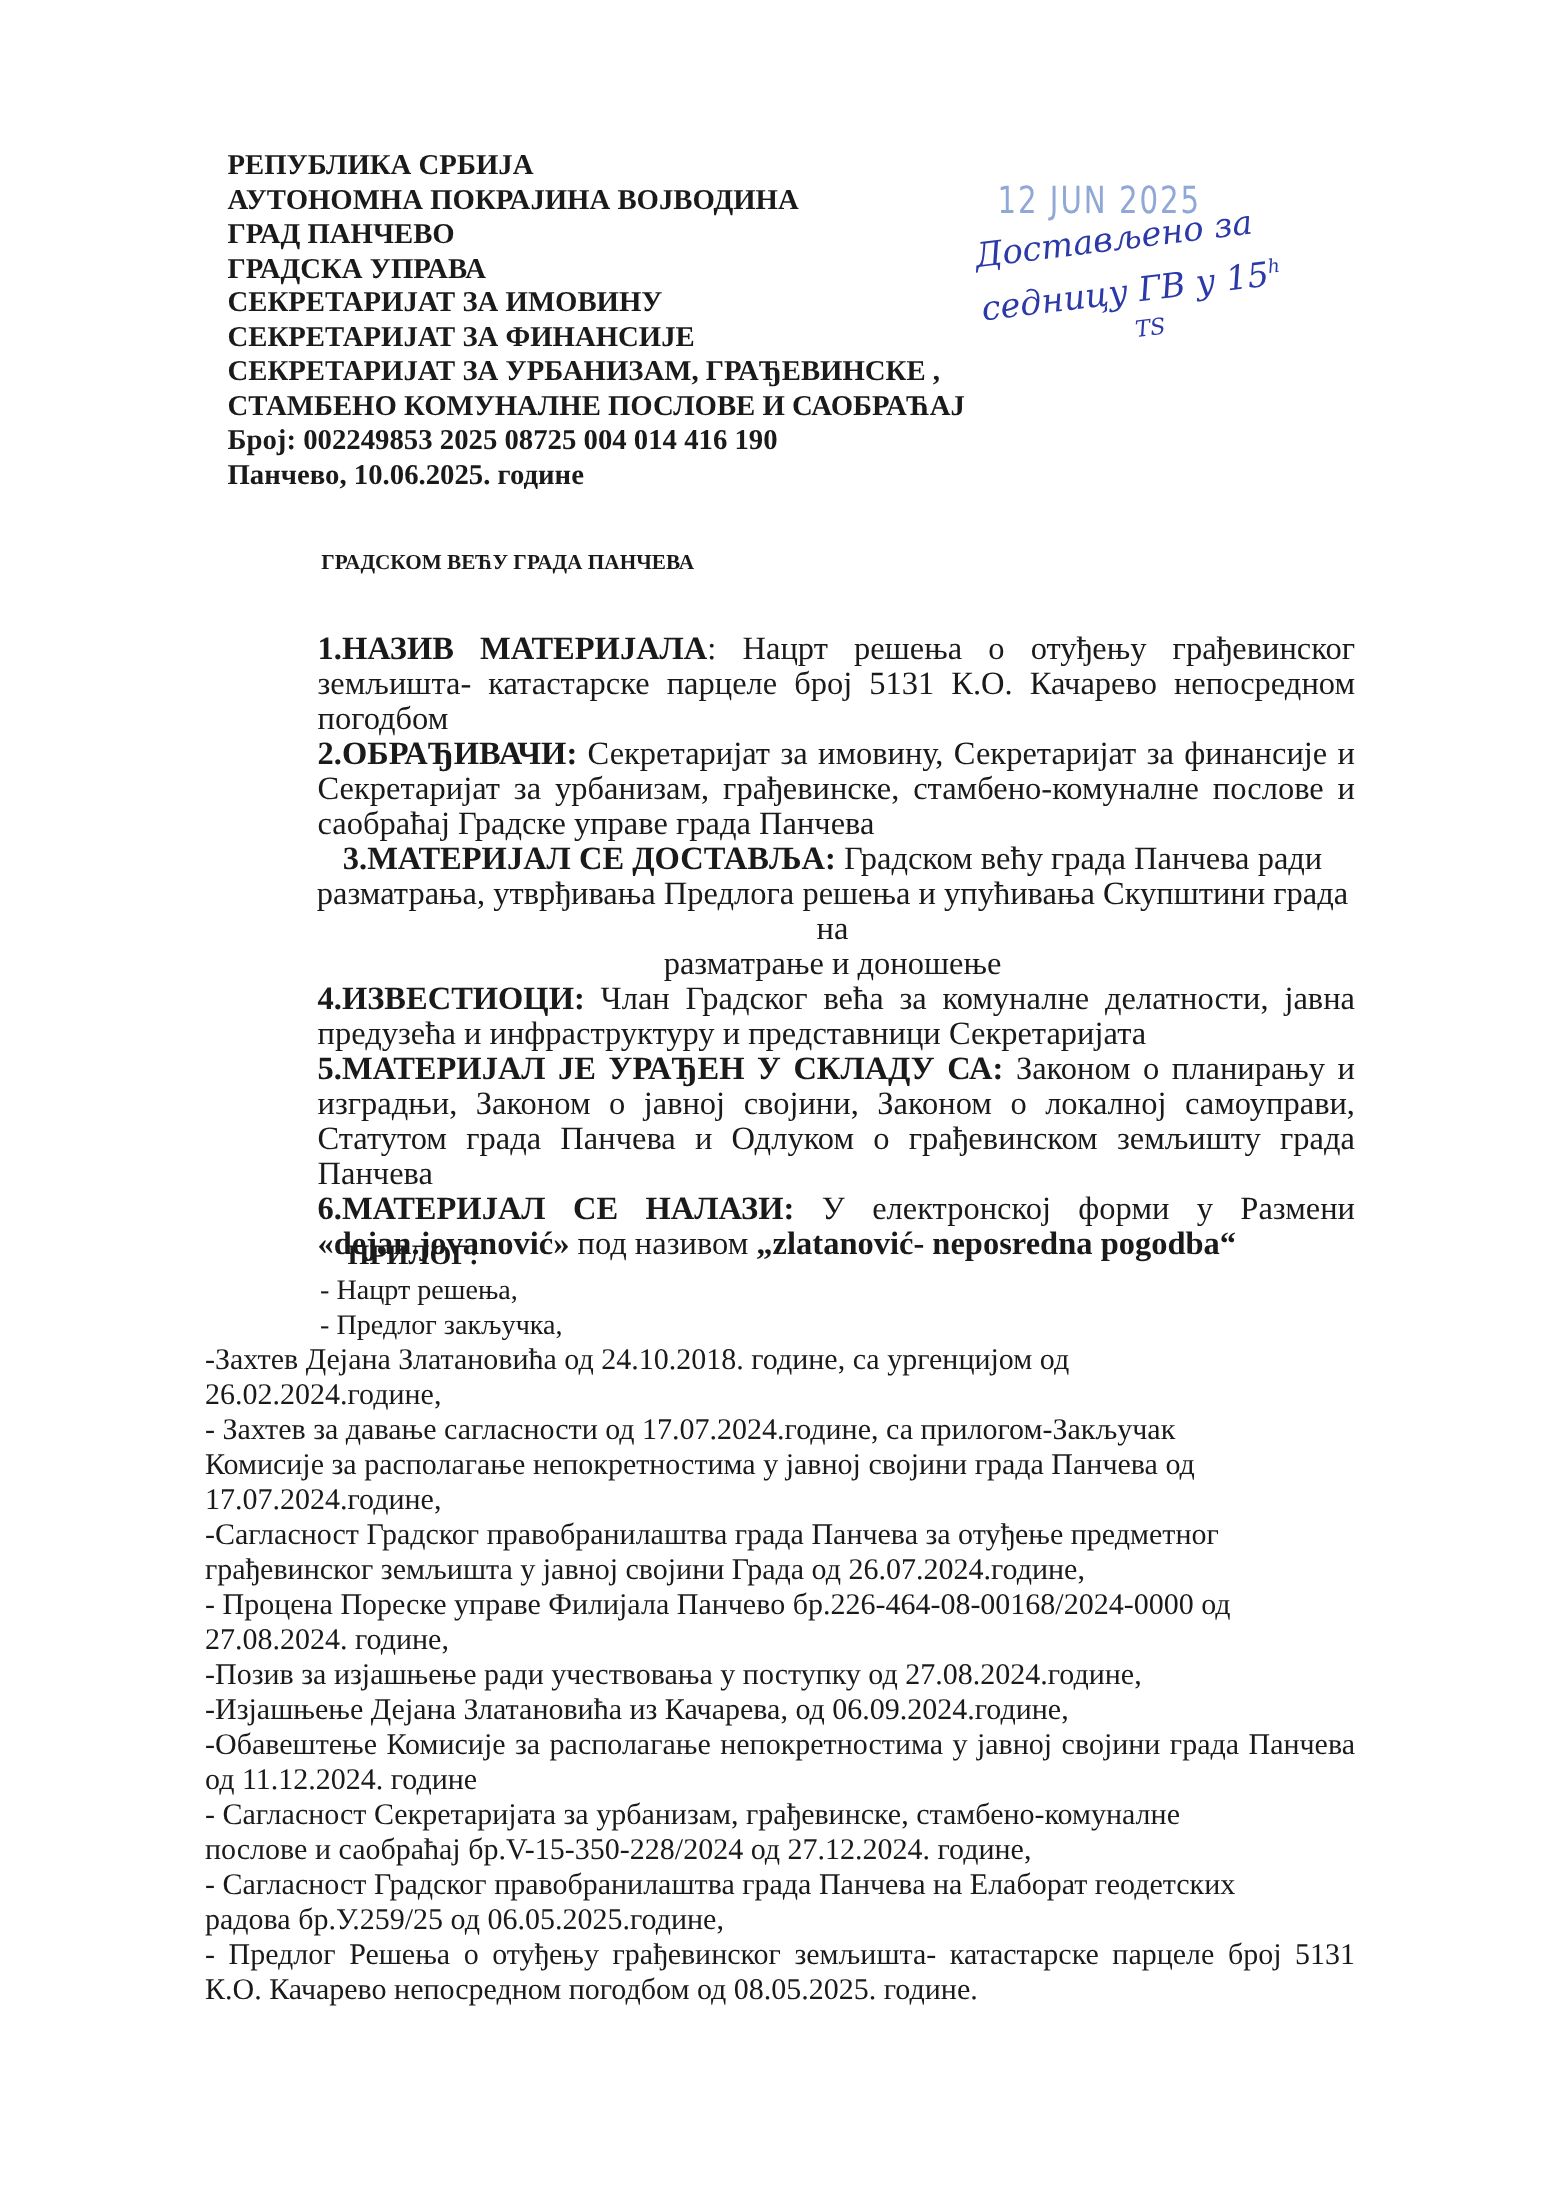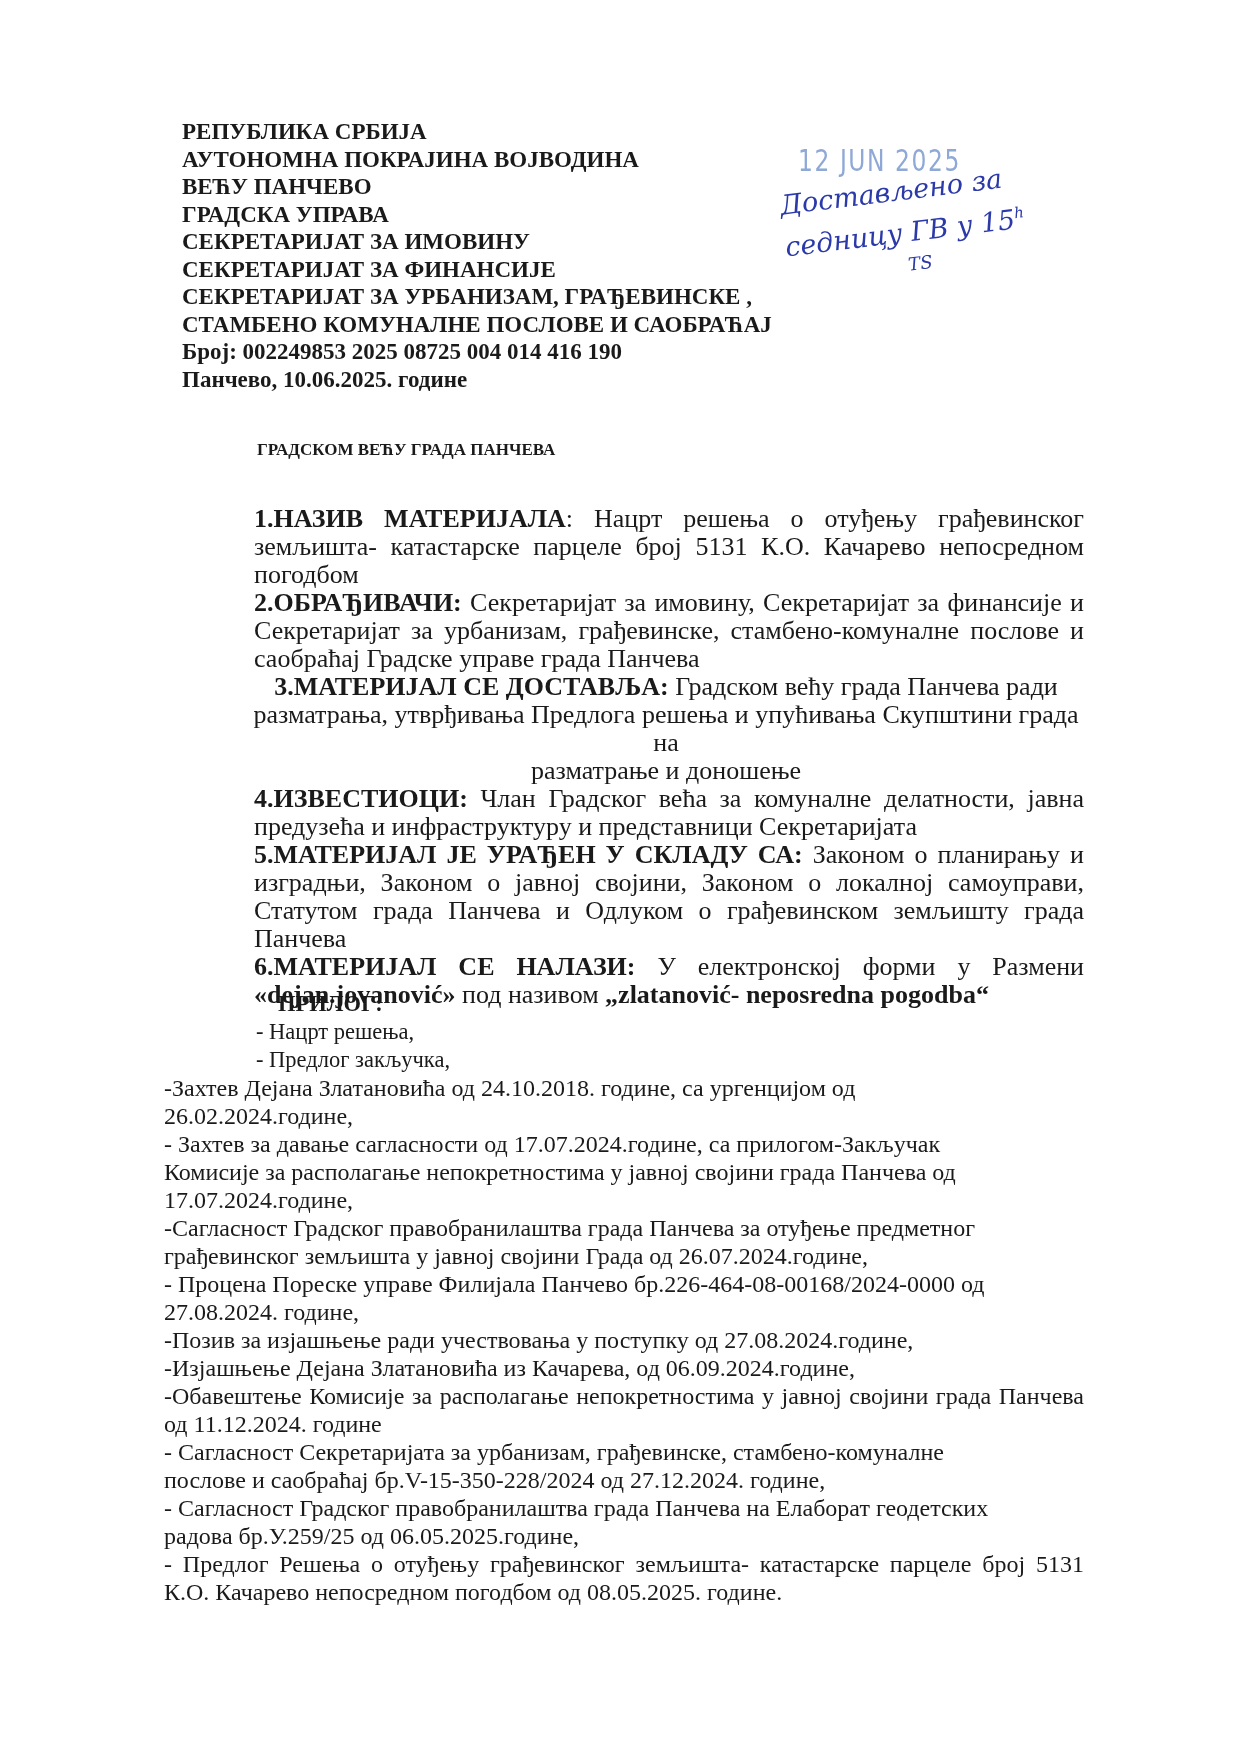--- a/index.html
+++ b/index.html
@@ -33,21 +33,21 @@
   .attach .item.just { text-align: justify; }
 </style>
 </head>
 <body>
 
 <div class="page">
 
   <div class="header">
     <div>РЕПУБЛИКА СРБИЈА</div>
     <div>АУТОНОМНА ПОКРАЈИНА ВОЈВОДИНА</div>
-    <div>ВЕЋУ ПАНЧЕВО</div>
+    <div>ГРАД ПАНЧЕВО</div>
     <div>ГРАДСКА УПРАВА</div>
     <div>СЕКРЕТАРИЈАТ ЗА ИМОВИНУ</div>
     <div>СЕКРЕТАРИЈАТ ЗА ФИНАНСИЈЕ</div>
     <div>СЕКРЕТАРИЈАТ ЗА УРБАНИЗАМ, ГРАЂЕВИНСКЕ ,</div>
     <div>СТАМБЕНО КОМУНАЛНЕ ПОСЛОВЕ И САОБРАЋАЈ</div>
     <div>Број: 002249853 2025 08725 004 014 416 190</div>
     <div>Панчево, 10.06.2025. године</div>
   </div>
 
   <div class="stamp">12 JUN 2025</div>

